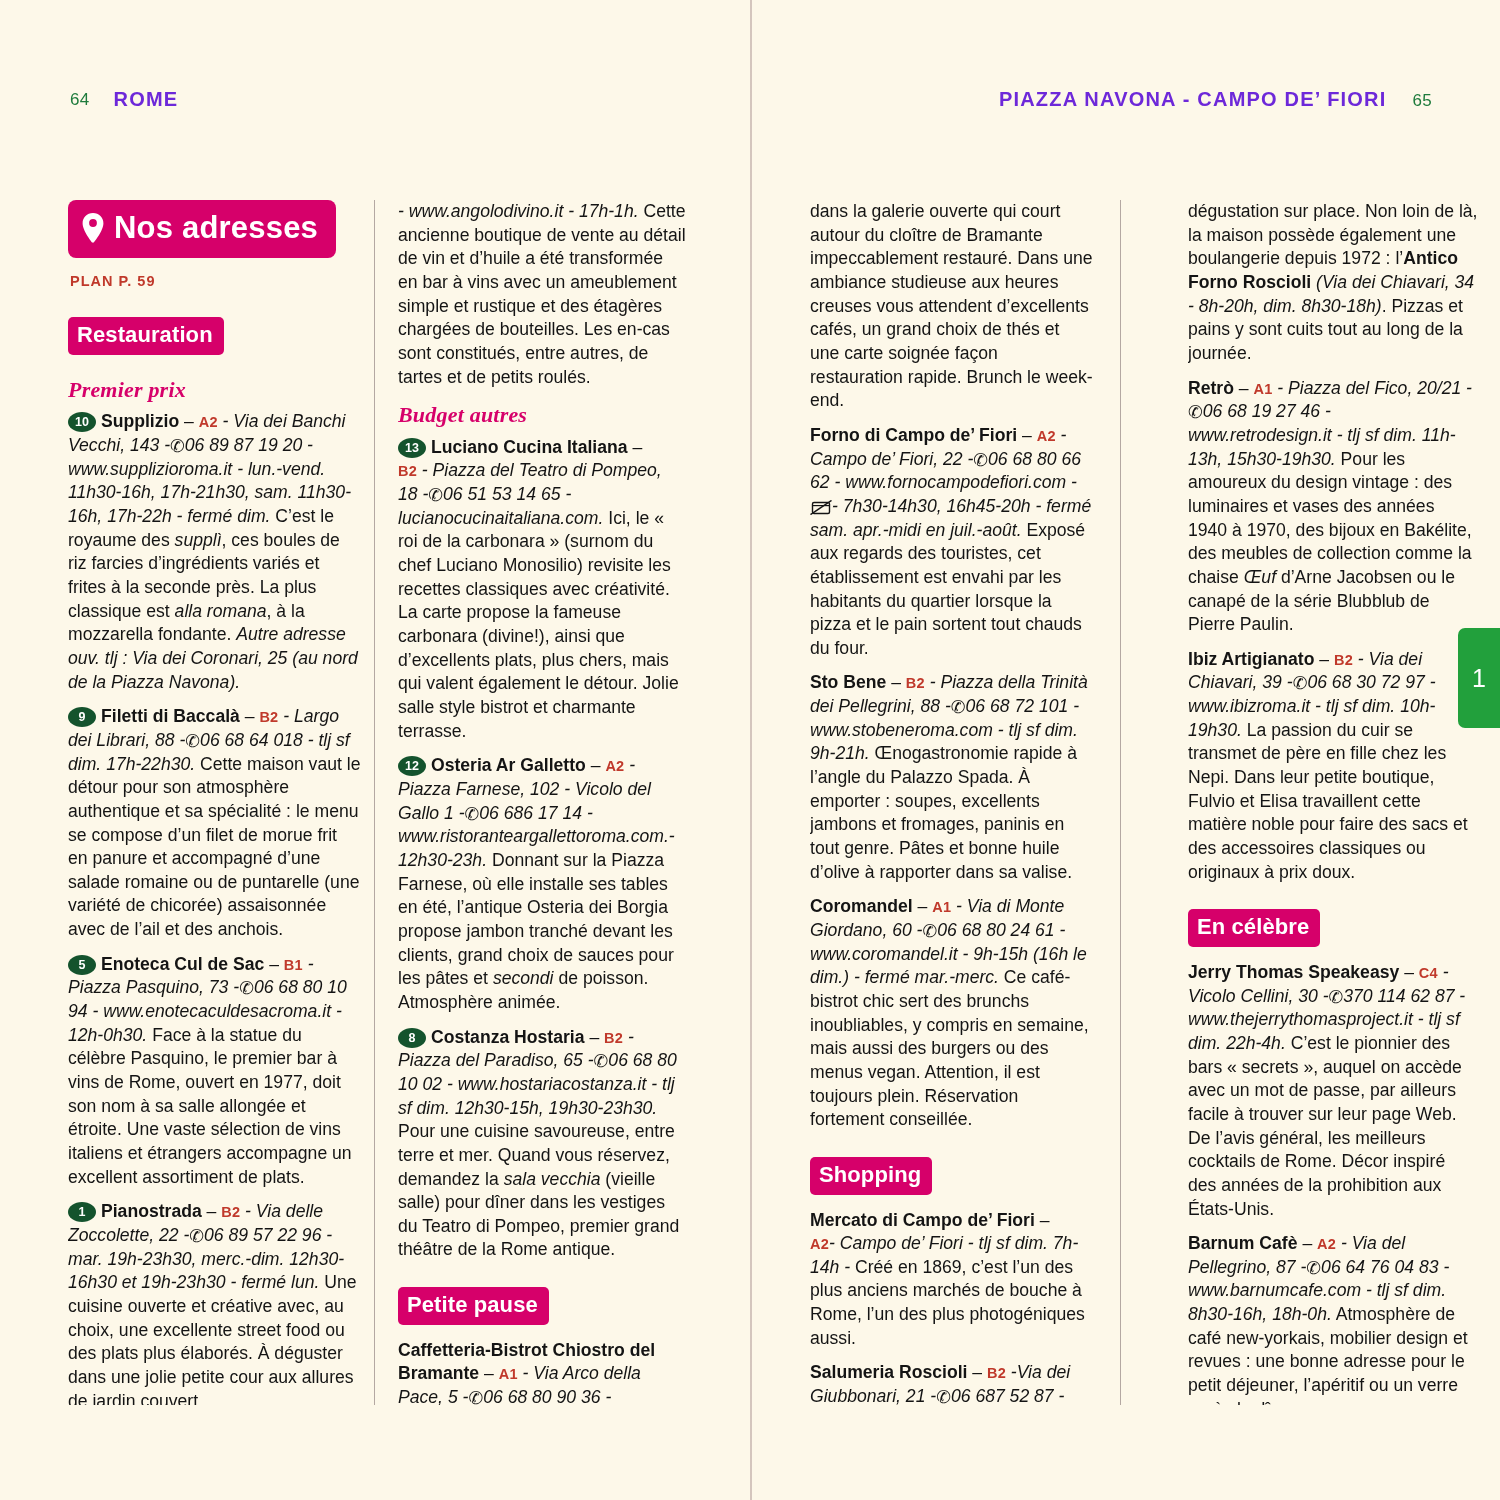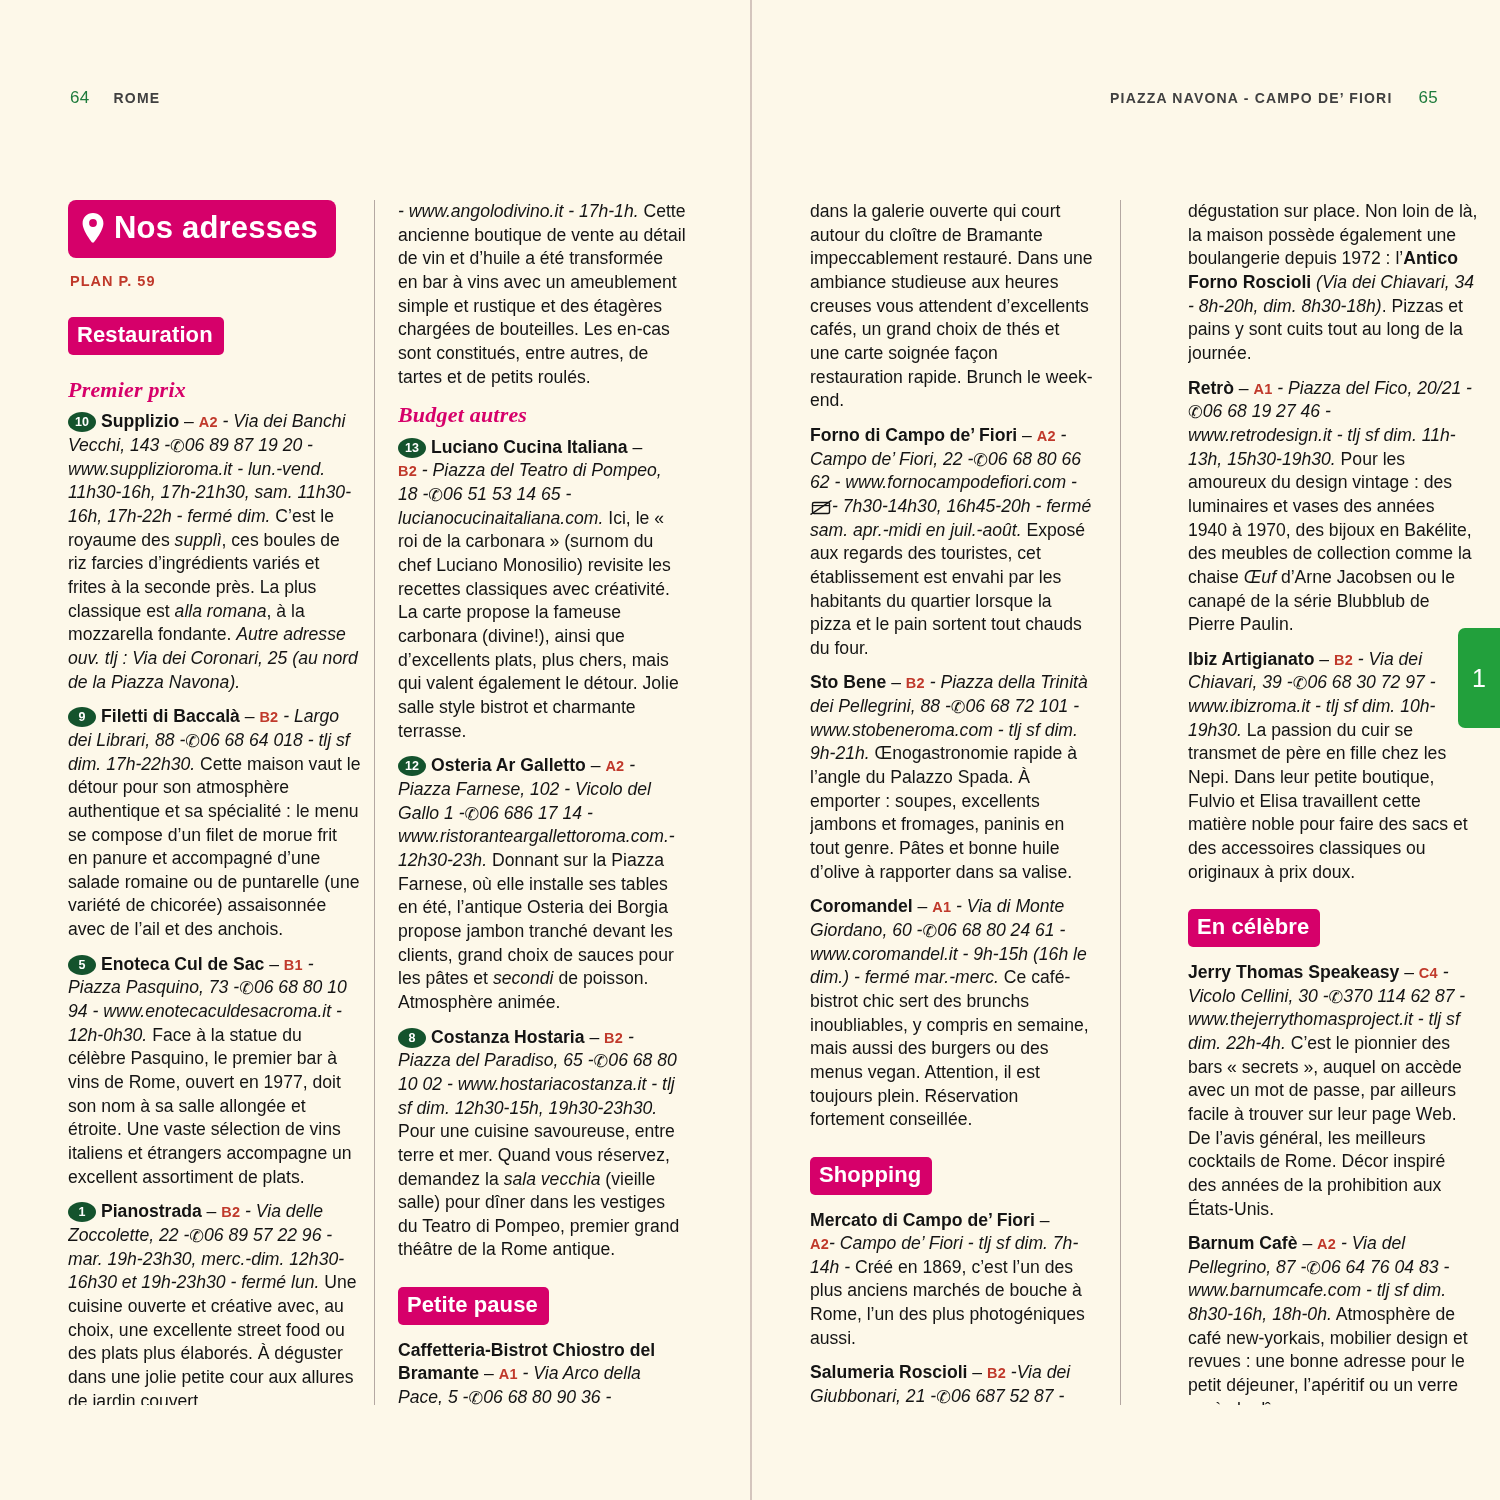--- a/index.html
+++ b/index.html
@@ -38,35 +38,35 @@
   .hdr-left {
     position: absolute;
     left: 70px;
     top: 0;
     display: flex;
     align-items: center;
     gap: 24px;
   }
   .hdr-right {
     position: absolute;
-    right: 62px;
+    right: 68px;
     top: 0;
     display: flex;
     align-items: baseline;
     gap: 26px;
   }
   .folio {
     color: #1e7b3c;
     font-size: 17px;
     font-weight: normal;
     letter-spacing: .3px;
   }
   .runhead {
-    color: #404040;
-    font-size: 14px;
+    color: #6d28d9;
+    font-size: 20px;
     font-weight: bold;
     letter-spacing: 1.2px;
   }
   .thumbtab {
     position: absolute;
     right: 0;
     top: 628px;
     width: 42px;
     height: 100px;
     background: #22a03c;

